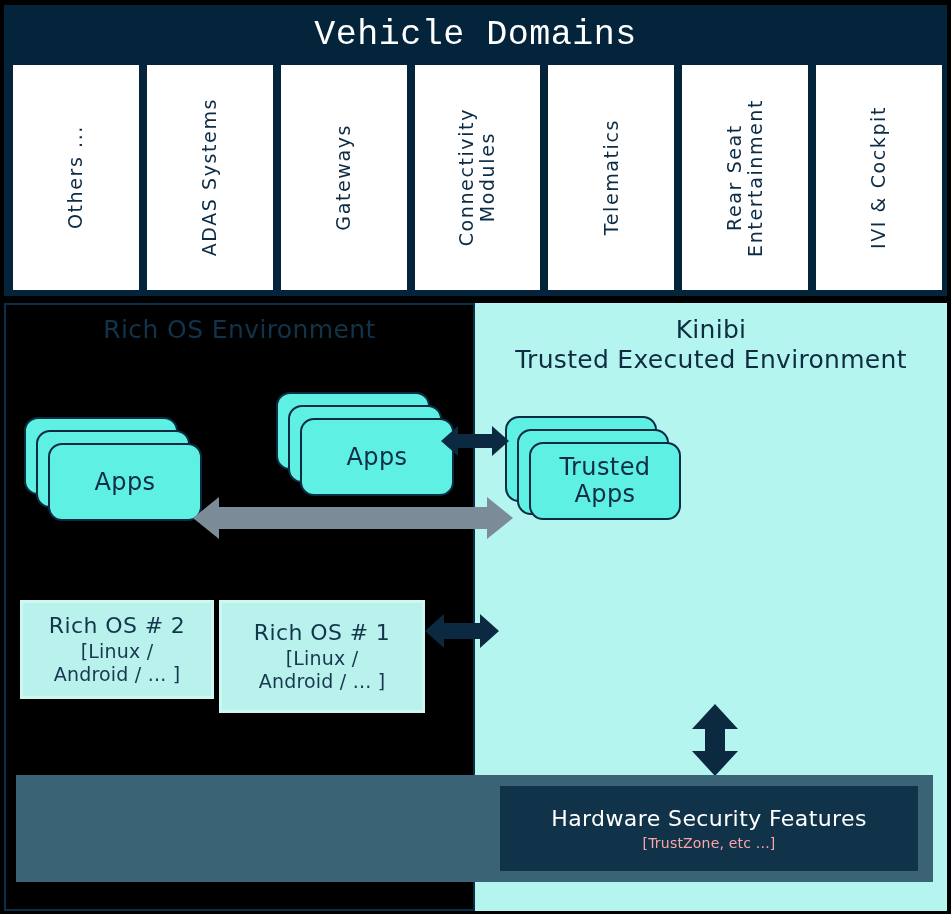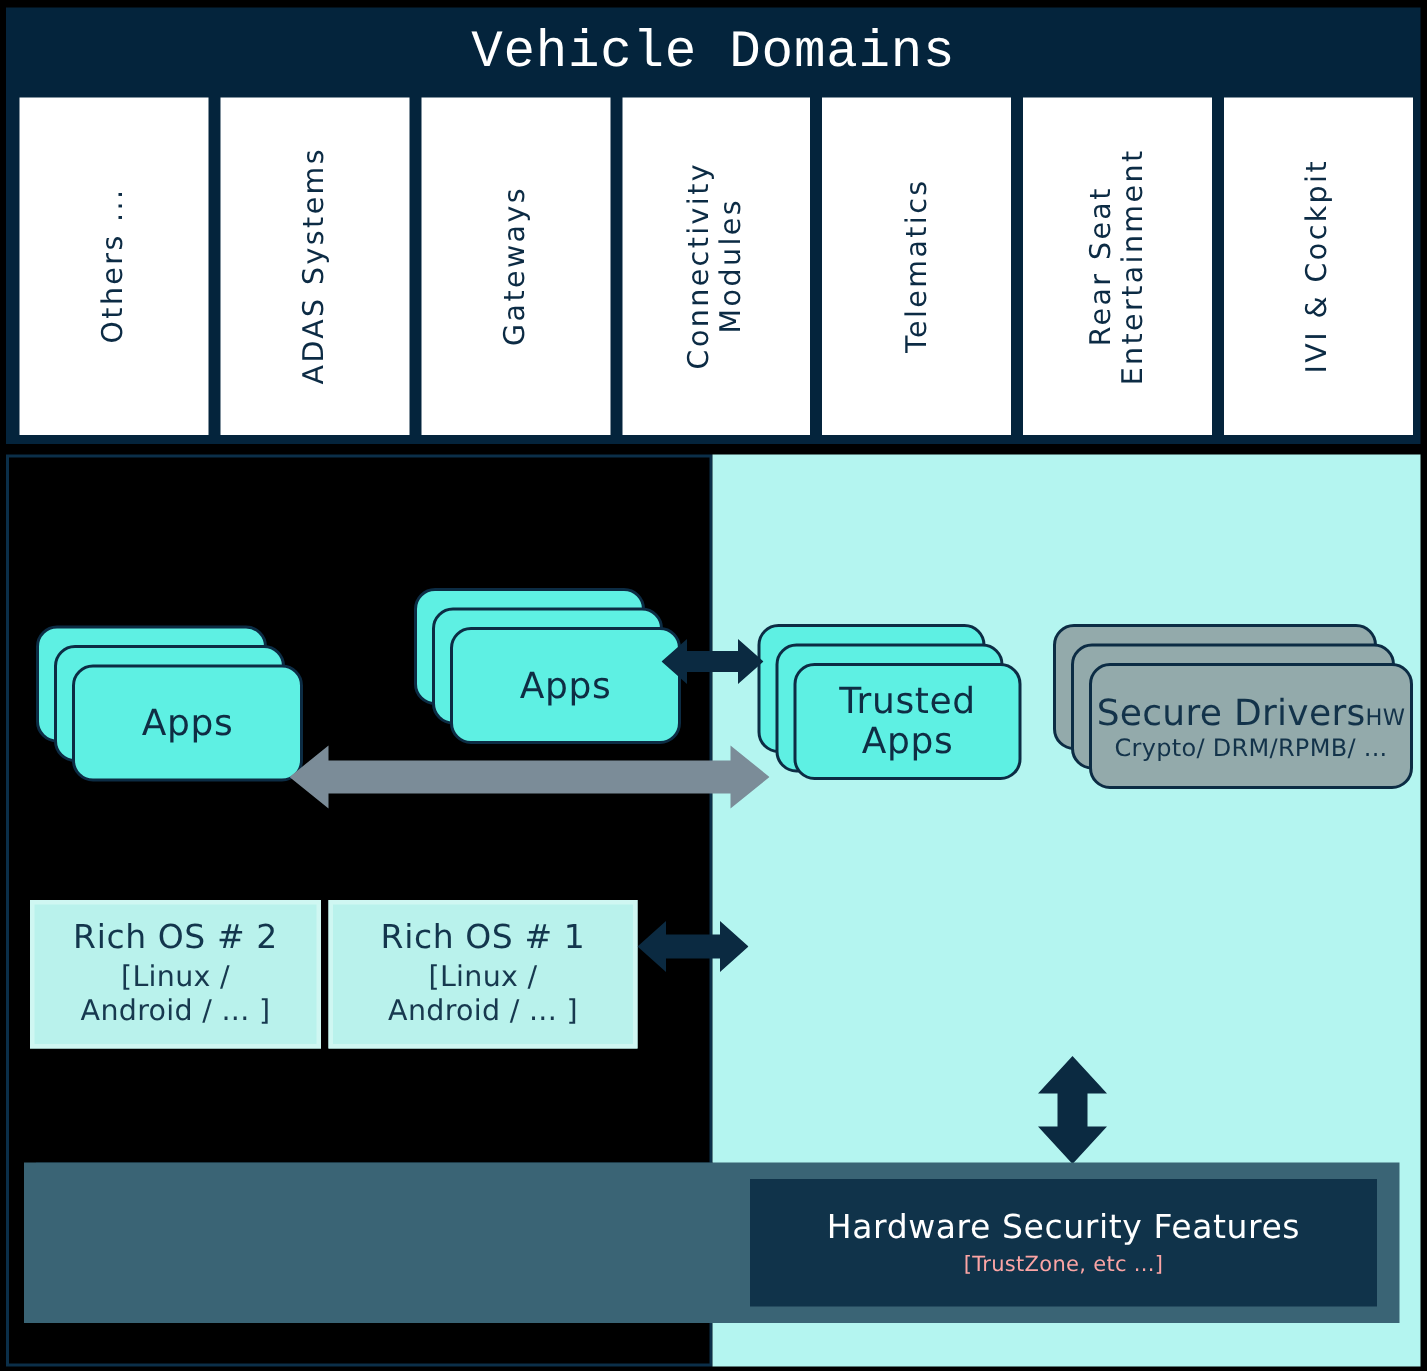--- a/index.html
+++ b/index.html
@@ -308,21 +308,26 @@
 
     </div>
   </div>
 
   <div id="env-area">
 
     <div id="rich-os-panel"></div>
 
     <div id="tee-panel"></div>
 
-
+    <div id="rich-os-title">Rich OS Environment</div>
+
+    <div id="tee-title">
+      <span class="l1">Kinibi</span>
+      <span class="l2">Trusted Executed Environment</span>
+    </div>
 
     <div class="card-stack" style="left:20px; top:114px; width:178px; height:104px;">
       <div class="card c1 cyan-card" style="width:154px; height:78px;"></div>
       <div class="card c2 cyan-card" style="width:154px; height:78px;"></div>
       <div class="card c3 cyan-card front" style="width:154px; height:78px;">
         <span class="card-label">Apps</span>
       </div>
     </div>
 
     <div class="card-stack" style="left:272px; top:89px; width:178px; height:104px;">
@@ -335,50 +340,40 @@
 
     <div class="card-stack" style="left:501px; top:113px; width:178px; height:112px;">
       <div class="card c1 cyan-card" style="width:152px; height:86px;"></div>
       <div class="card c2 cyan-card" style="width:152px; height:86px;"></div>
       <div class="card c3 cyan-card front" style="width:152px; height:78px;">
         <span class="card-label">Trusted
 Apps</span>
       </div>
     </div>
 
-    <div class="card-stack" style="left:698px; top:113px; width:245px; height:112px;">
-      <div class="card c1 gray-card" style="width:216px; height:84px;"></div>
-      <div class="card c2 gray-card" style="width:216px; height:84px;"></div>
-      <div class="card c3 gray-card front" style="width:216px; height:84px;">
-        <span class="drivers-line1">
-          <span>Secure Drivers</span><span class="hw">HW</span>
-        </span>
-        <span class="card-label-small">Crypto/ DRM/RPMB/ ...</span>
-      </div>
-    </div>
 
     <div class="arrow-h" style="left:437px; top:120px; width:68px; height:36px;">
       <svg width="68" height="36" viewBox="0 0 68 36">
         <path d="M0 18 L17 3 L17 11 L51 11 L51 3 L68 18 L51 33 L51 25 L17 25 L17 33 Z" fill="#0b2a41"></path>
       </svg>
     </div>
 
     <div class="arrow-h" style="left:189px; top:192px; width:320px; height:46px;">
       <svg width="320" height="46" viewBox="0 0 320 46">
         <path d="M0 23 L26 2 L26 12 L294 12 L294 2 L320 23 L294 44 L294 34 L26 34 L26 44 Z" fill="#7b8c98"></path>
       </svg>
     </div>
 
     <div class="os-box" style="left:16px; top:297px; width:194px; height:99px;">
       <span class="title">Rich OS # 2</span>
       <span class="sub">[Linux /
 Android / ... ]</span>
     </div>
 
-    <div class="os-box" style="left:215px; top:297px; width:206px; height:99px;">
+    <div class="os-box" style="left:215px; top:297px; width:206px; height:113px;">
       <span class="title">Rich OS # 1</span>
       <span class="sub">[Linux /
 Android / ... ]</span>
     </div>
 
 
     <div class="arrow-h" style="left:421px; top:308px; width:74px; height:40px;">
       <svg width="74" height="40" viewBox="0 0 74 40">
         <path d="M0 20 L19 3 L19 12 L55 12 L55 3 L74 20 L55 37 L55 28 L19 28 L19 37 Z" fill="#0b2a41"></path>
       </svg>

